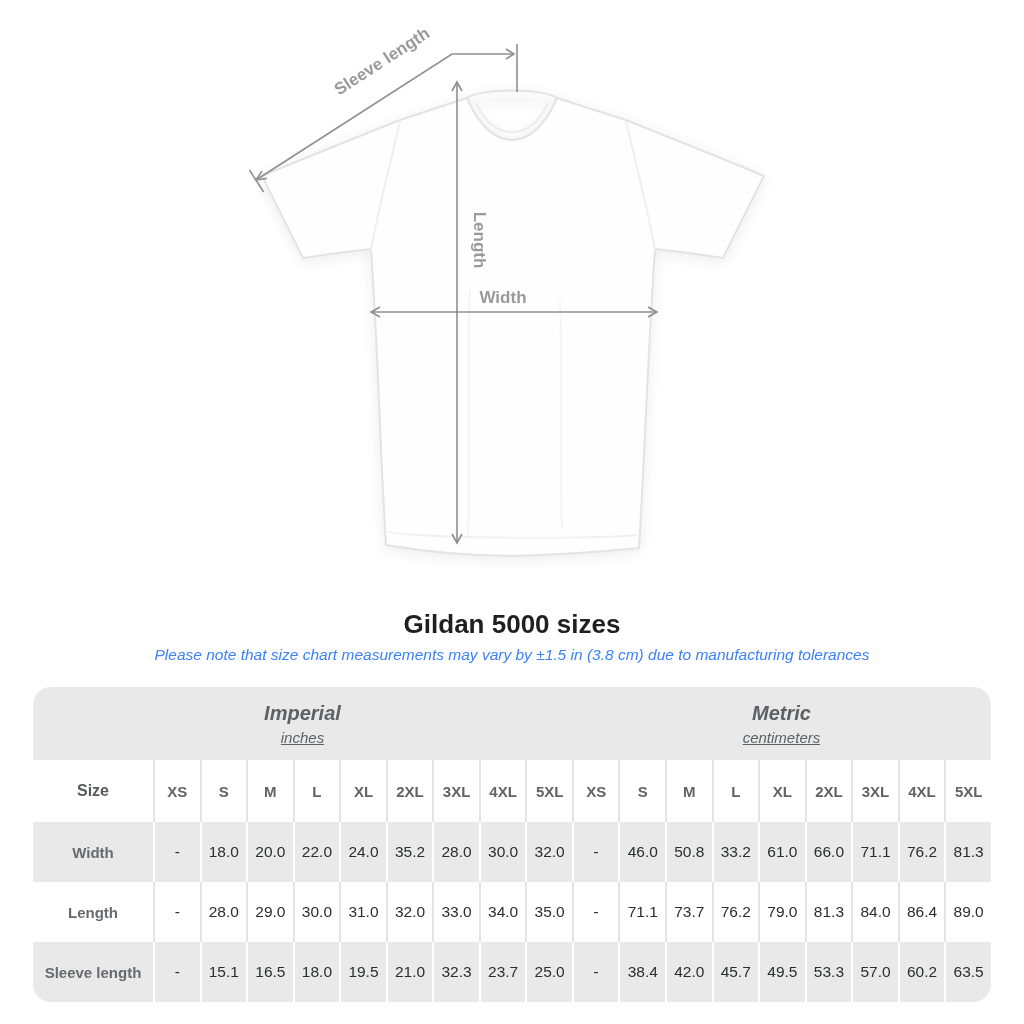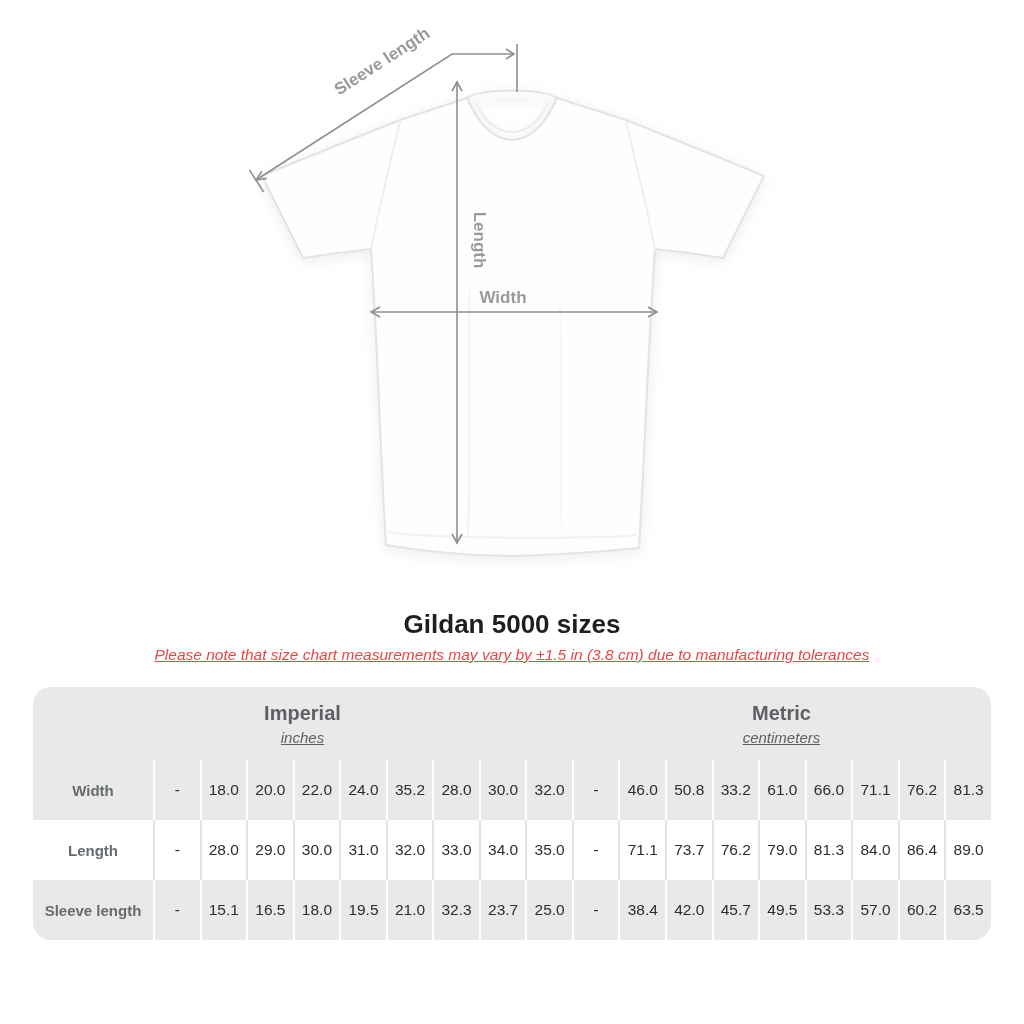--- a/index.html
+++ b/index.html
@@ -5,30 +5,30 @@
   * { margin: 0; padding: 0; box-sizing: border-box; }
   html, body { width: 1024px; height: 1024px; background: #ffffff; overflow: hidden;
     font-family: "Liberation Sans", sans-serif; }
 
   .diagram { position: relative; width: 1024px; height: 585px; }
   .diagram svg { display: block; }
 
   .page-title { margin-top: 24px; text-align: center; font-size: 26px; font-weight: bold;
     color: #1f1f1f; line-height: 30px; }
   .page-subtitle { margin-top: 5px; text-align: center; font-size: 15.5px; font-style: italic;
-    color: #ef4444; line-height: 21px; text-decoration: underline; }
+    color: #3b82f6; line-height: 21px; }
 
   .table-wrap { margin: 22px 33px 0 33px; }
   table.size-table { width: 958px; table-layout: fixed; border-collapse: separate; border-spacing: 0; }
 
   
   th.band { height: 73px; background: #e9e9e9; vertical-align: middle; text-align: center; font-weight: normal; }
   th.band-left  { border-top-left-radius: 18px; }
   th.band-right { border-top-right-radius: 18px; margin-top: 36px; }
-  .band-title { font-size: 20px; font-weight: bold; color: #5d6165; }
+  .band-title { font-size: 20px; font-weight: bold; font-style: italic; color: #5d6165; }
   .band-sub   { font-size: 15px; font-style: italic; color: #5d6165; margin-top: 4px; text-decoration: underline; }
 
   
   tr.size-row > th { height: 62px; background: #ffffff; text-align: center; vertical-align: middle;
     font-size: 15px; font-weight: bold; color: #636363; }
   tr.size-row > th.rowlabel { font-size: 16px; color: #555a5d; }
   tr.size-row > th + th { border-left: 2px solid #e4e4e4; }
 
   
   tbody td, tbody th { height: 60px; text-align: center; vertical-align: middle; }
@@ -135,20 +135,41 @@
       <tr>
         <th class="band band-left" colspan="10">
           <div class="band-title">Imperial</div>
           <div class="band-sub">inches</div>
         </th>
         <th class="band band-right" colspan="9">
           <div class="band-title">Metric</div>
           <div class="band-sub">centimeters</div>
         </th>
       </tr>
+      <tr class="size-row" id="size-row">
+        <th class="rowlabel">Size</th>
+      <th>XS</th>
+          <th>S</th>
+          <th>M</th>
+          <th>L</th>
+          <th>XL</th>
+          <th>2XL</th>
+          <th>3XL</th>
+          <th>4XL</th>
+          <th>5XL</th>
+          <th>XS</th>
+          <th>S</th>
+          <th>M</th>
+          <th>L</th>
+          <th>XL</th>
+          <th>2XL</th>
+          <th>3XL</th>
+          <th>4XL</th>
+          <th>5XL</th>
+        </tr>
     </thead>
     <tbody id="table-body">
         <tr class="row-gray">
           <th class="rowlabel">Width</th>
           <td>-</td>
           <td>18.0</td>
           <td>20.0</td>
           <td>22.0</td>
           <td>24.0</td>
           <td>35.2</td>

